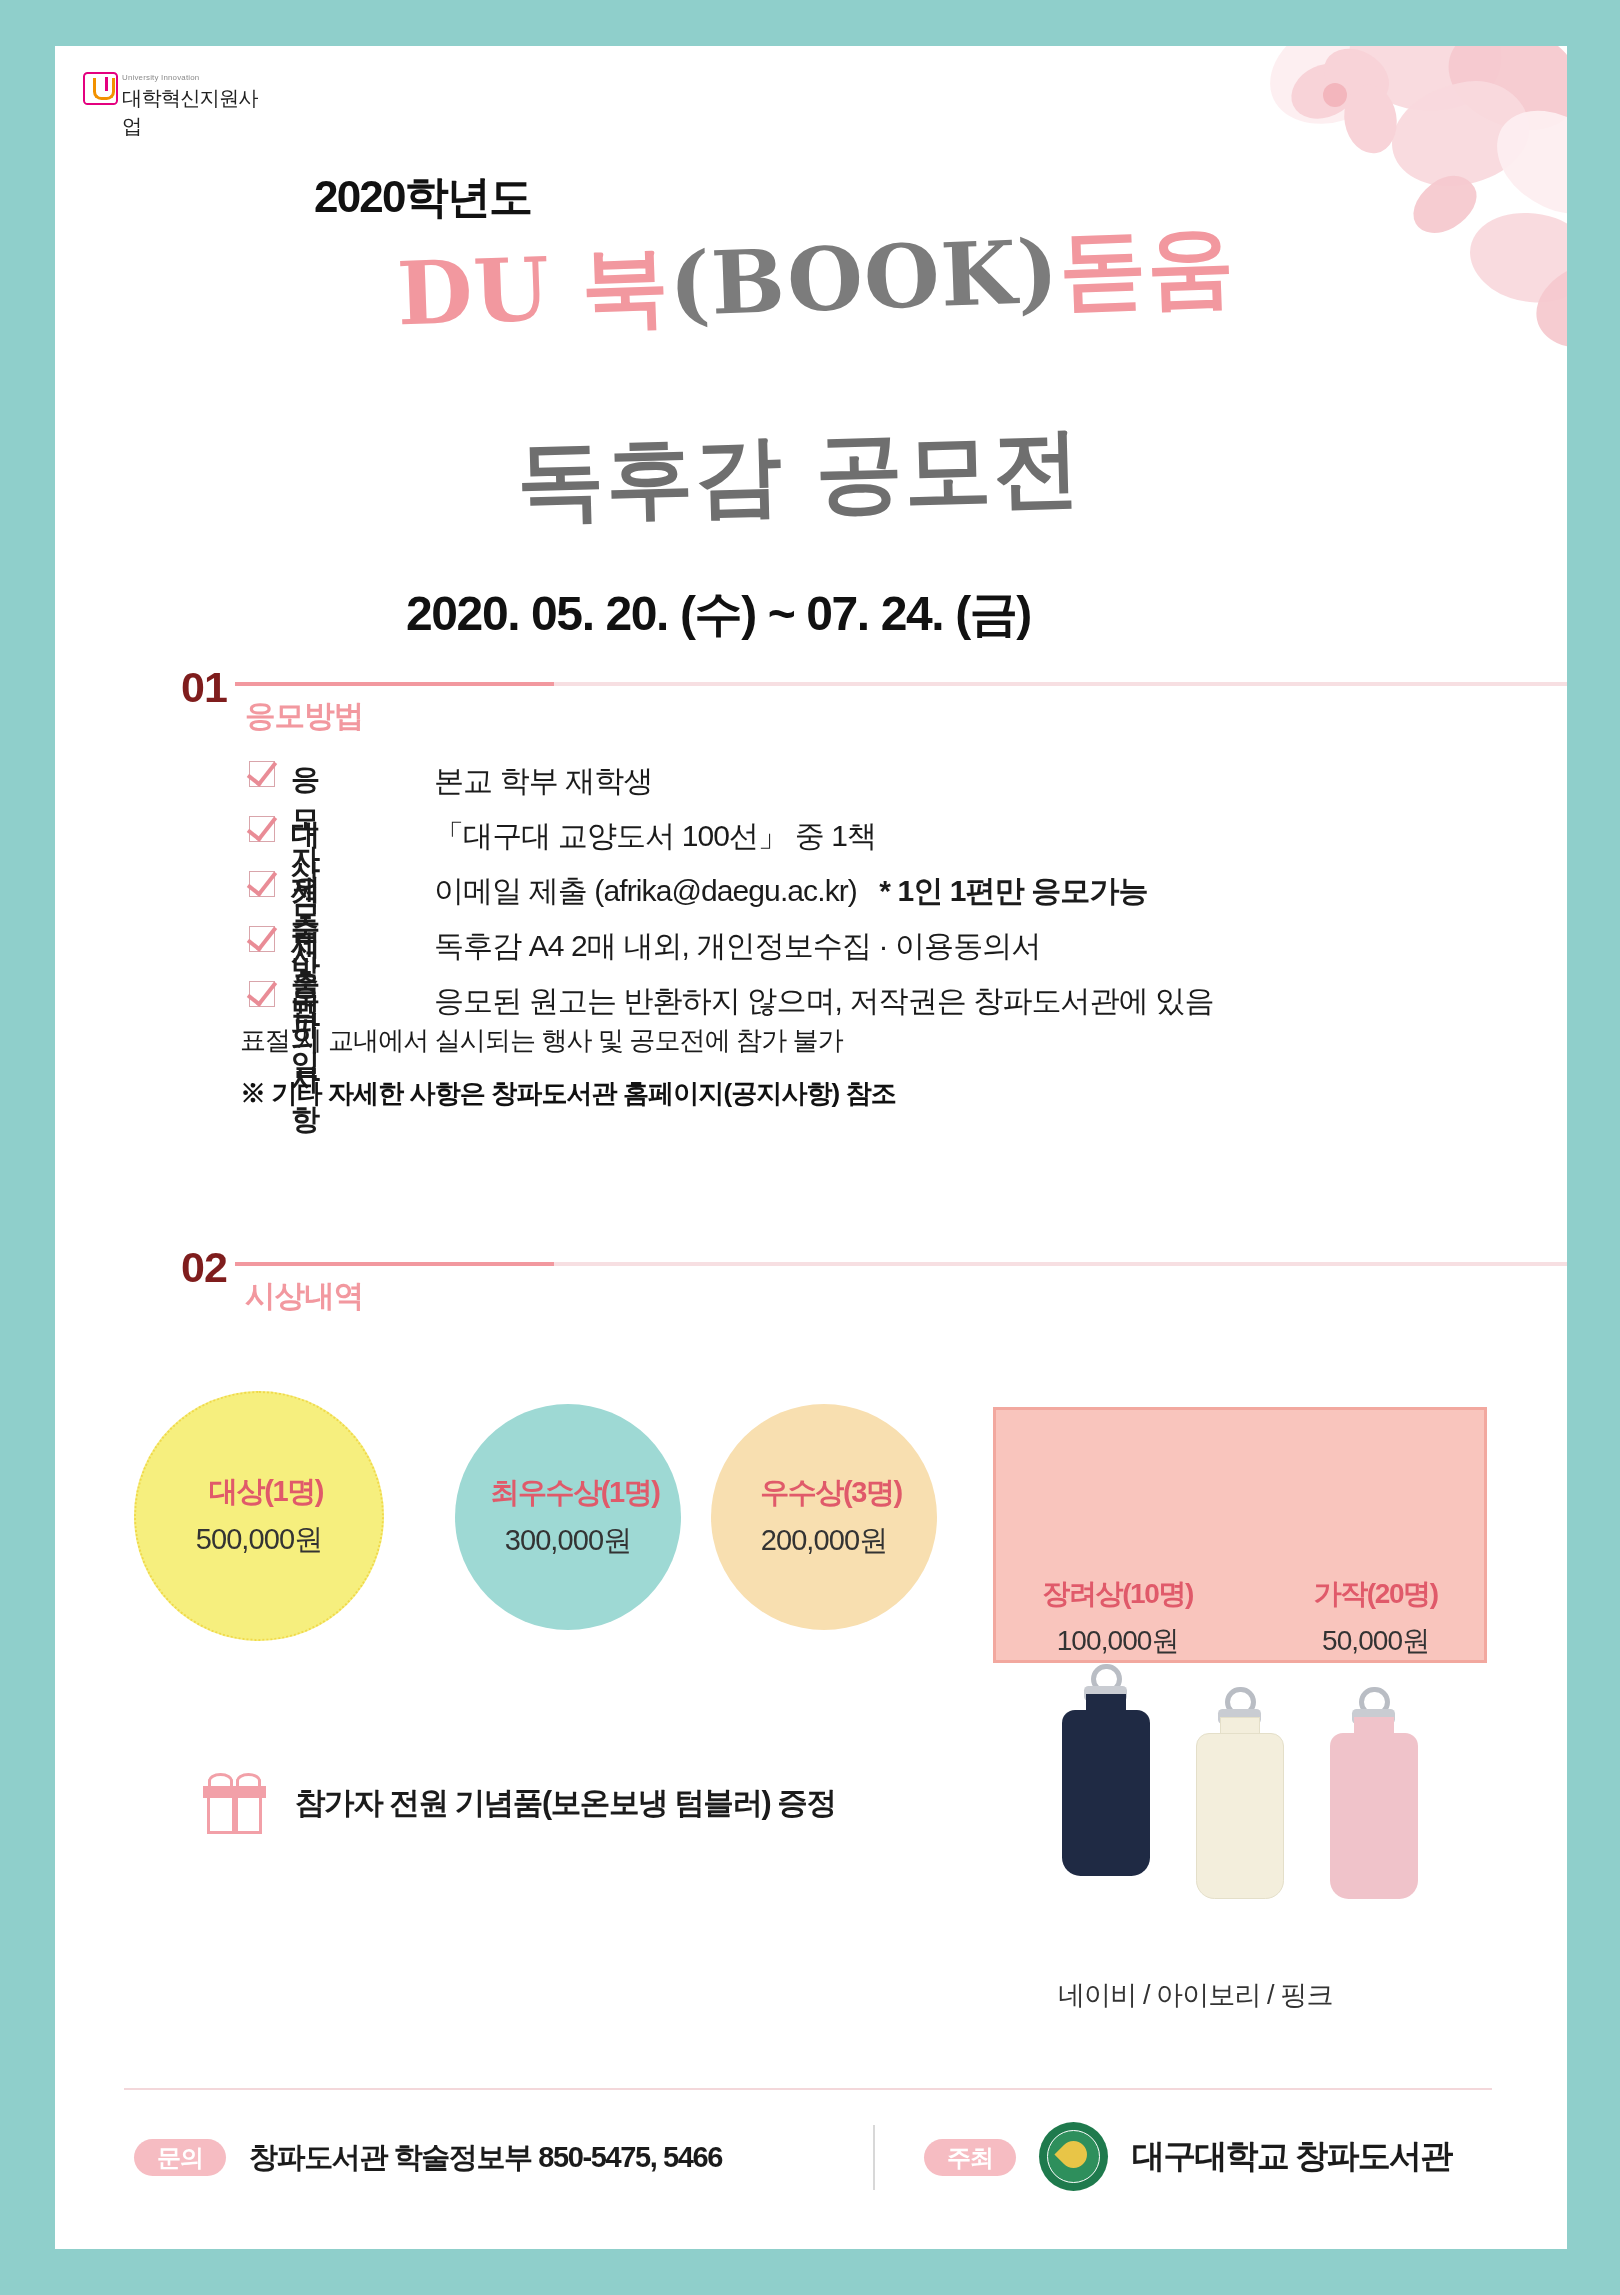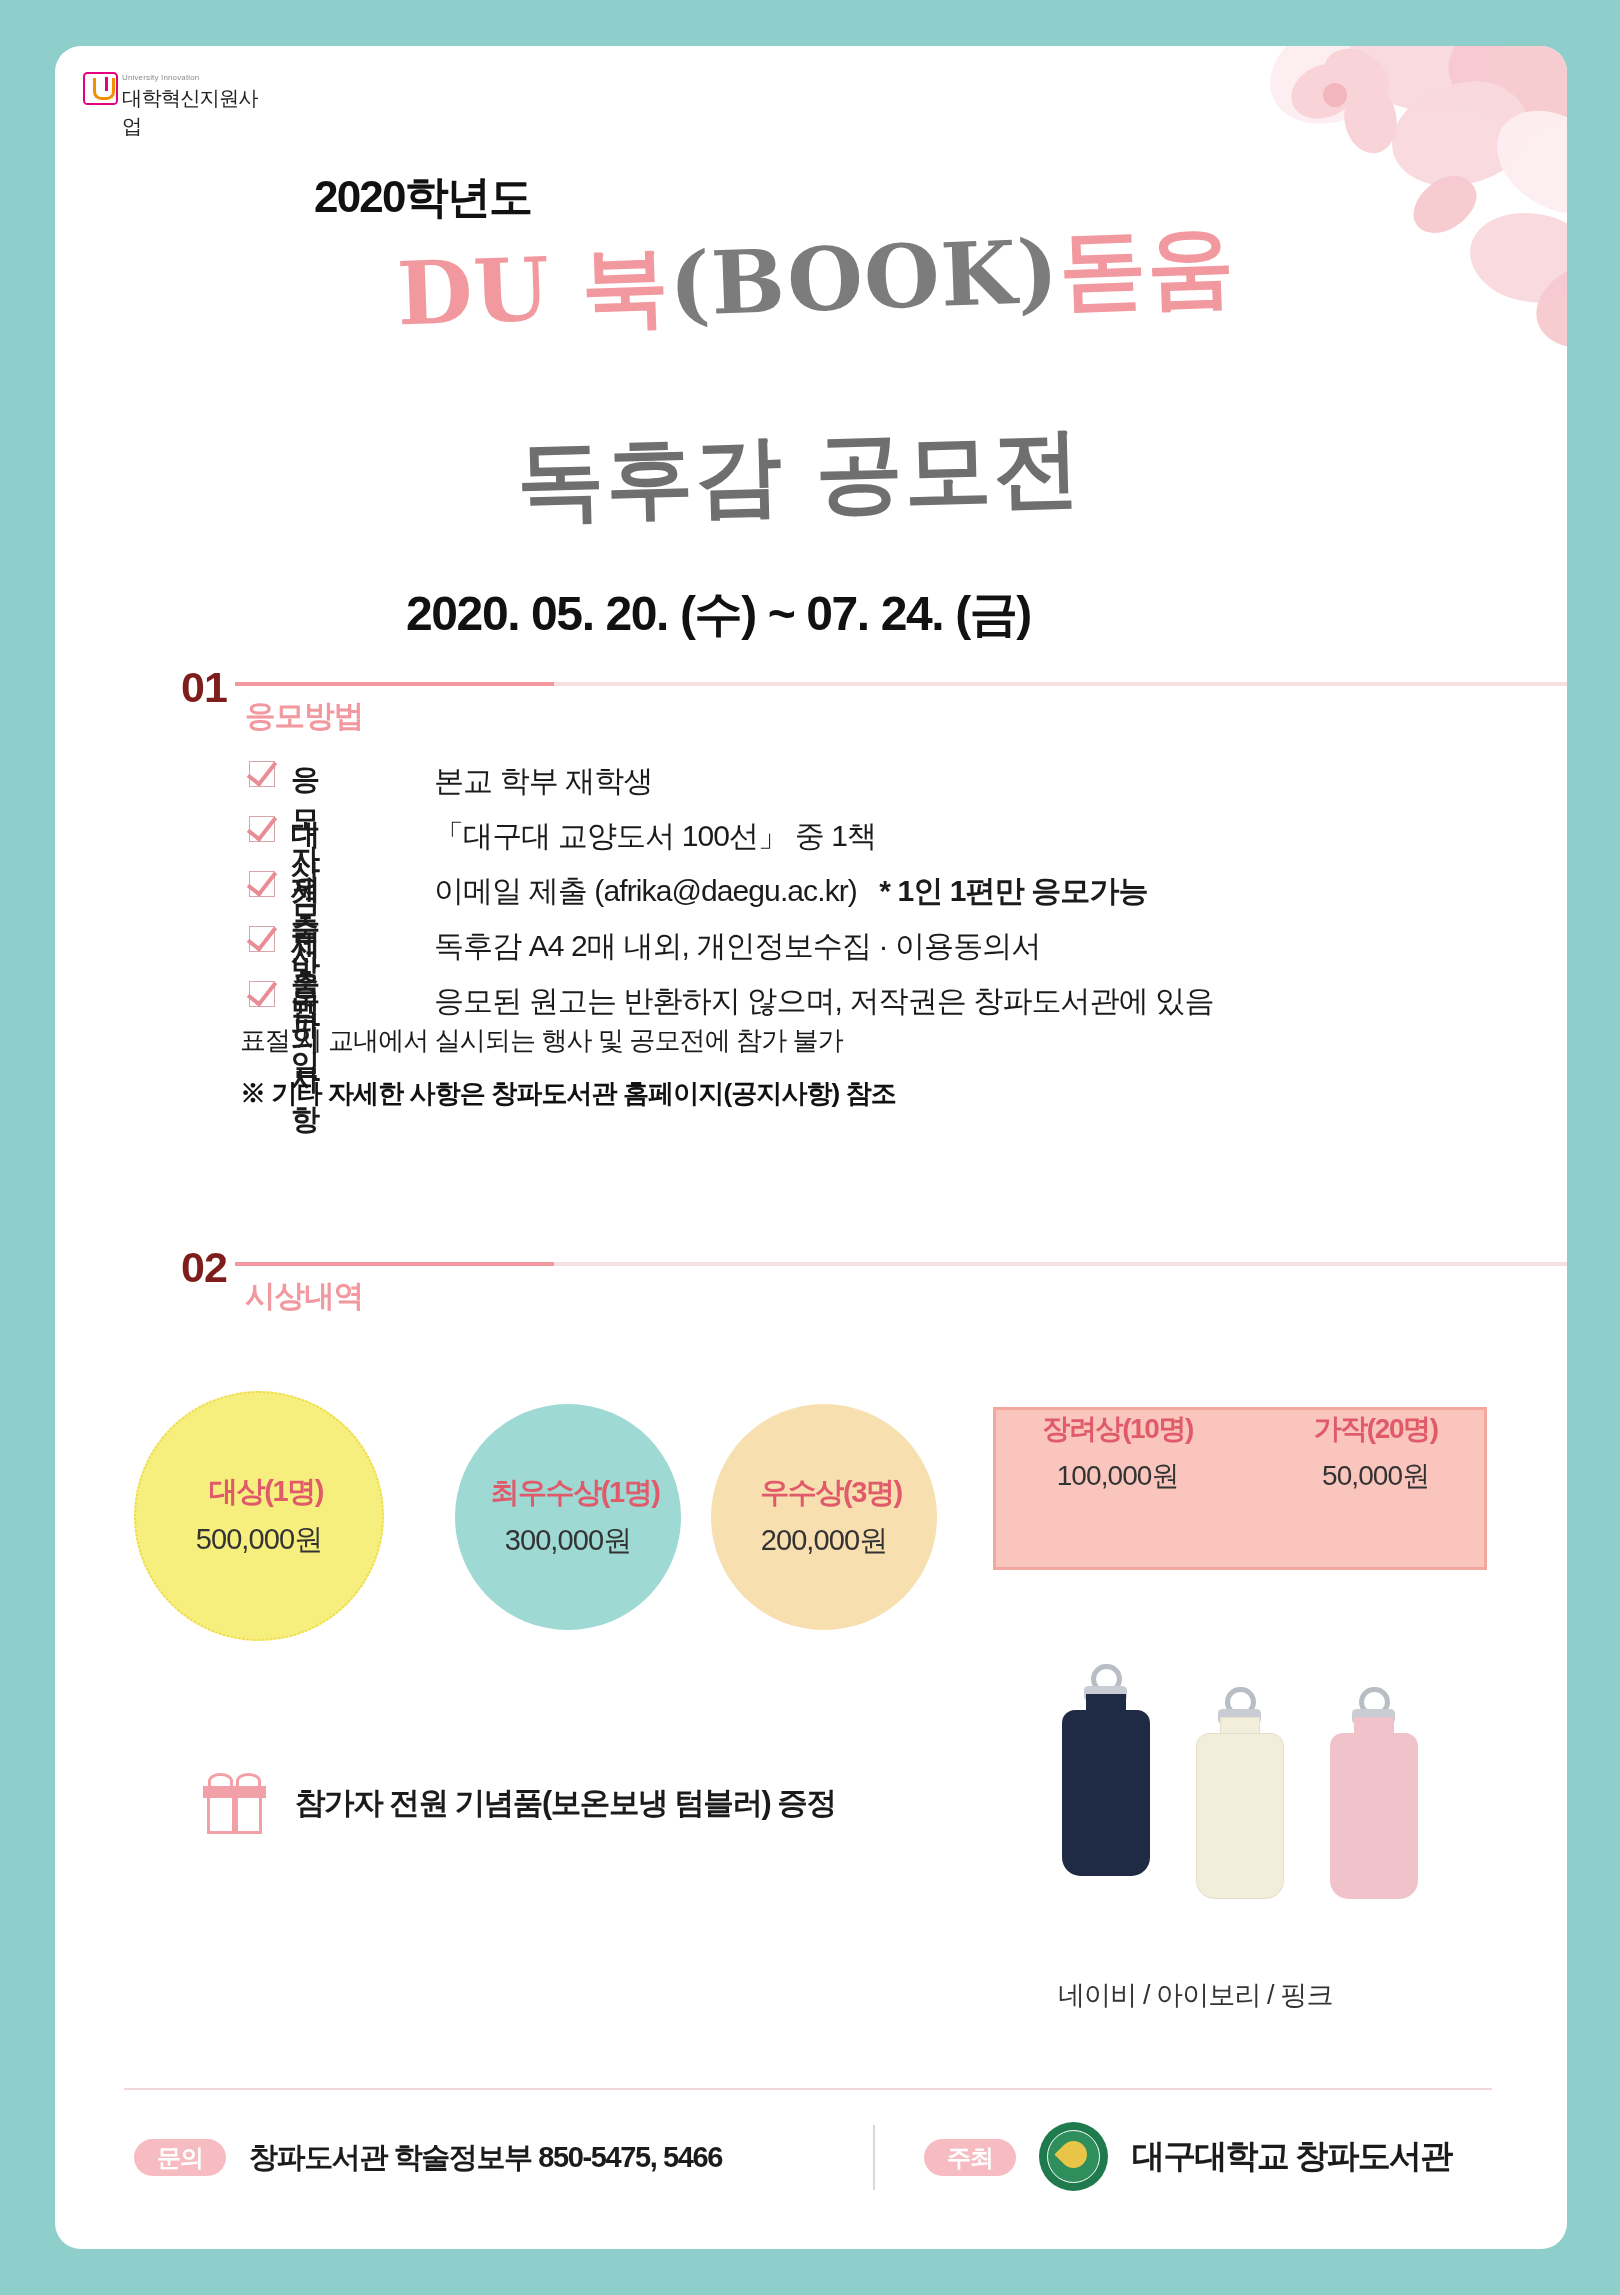--- a/index.html
+++ b/index.html
@@ -8,21 +8,20 @@
     background:#8fcfcb;
     font-family:"Liberation Sans", sans-serif;
     overflow:hidden;
   }
   .poster {
     position:absolute;
     left:55px; top:46px;
     width:1512px; height:2203px;
     background:#ffffff;
     overflow:hidden;
-    border-radius:26px;
   }
 
   
   .blossom-wrap { position:absolute; right:0; top:0; width:416px; height:351px; pointer-events:none; }
   .petal {
     position:absolute;
     background:#f6c9cf;
     border-radius:60% 40% 55% 45% / 55% 50% 50% 45%;
     opacity:0.95;
   }
@@ -121,23 +120,23 @@
     position:absolute; border-radius:50%;
     display:flex; flex-direction:column; align-items:center; justify-content:center;
     text-align:center;
   }
   .circle .t { font-size:29px; font-weight:bold; color:#e05a6a; letter-spacing:-1.4px;margin-left:14px; }
   .circle .m { font-size:29px; color:#333; letter-spacing:-0.9px; margin-top:8.3px; }
   .c1 { left:79px; top:1345px; width:250px; height:250px; background:#f6ef7e; border:2.8px dotted #f0d94a; box-sizing:border-box; }
   .c2 { left:400px; top:1358px; width:226px; height:226px; background:#9ed9d4; }
   .c3 { left:656px; top:1358px; width:226px; height:226px; background:#f8dfb0; }
   .prizebox {
-    position:absolute; left:938px; top:1361px; width:494px; height:163px;
+    position:absolute; left:938px; top:1361px; width:494px; height:256px;
     background:#f9c5bd; border:3.7px solid #f2a89f; box-sizing:border-box;
-    display:flex; align-items:flex-start; justify-content:space-around;gap:28px;
+    display:flex; align-items:flex-end; justify-content:space-around;gap:28px;
   }
   .prizebox .col { text-align:center; }
   .prizebox .t { font-size:28px; font-weight:bold; color:#e05a6a; letter-spacing:-1.4px; }
   .prizebox .m { font-size:28px; color:#333; letter-spacing:-0.9px; margin-top:9.2px; }
 
   
   .gifticon { position:absolute; left:152px; top:1728px; width:55px; height:60px; }
   .gifticon .box { position:absolute; left:0; top:19.4px; width:55px; height:41px; border:3.2px solid #f2a0a8; box-sizing:border-box; }
   .gifticon .lid { position:absolute; left:-3.7px; top:12px; width:63px; height:12px; background:#f2a0a8; }
   .gifticon .vs { position:absolute; left:25px; top:12px; width:5.5px; height:48px; background:#f2a0a8; }

